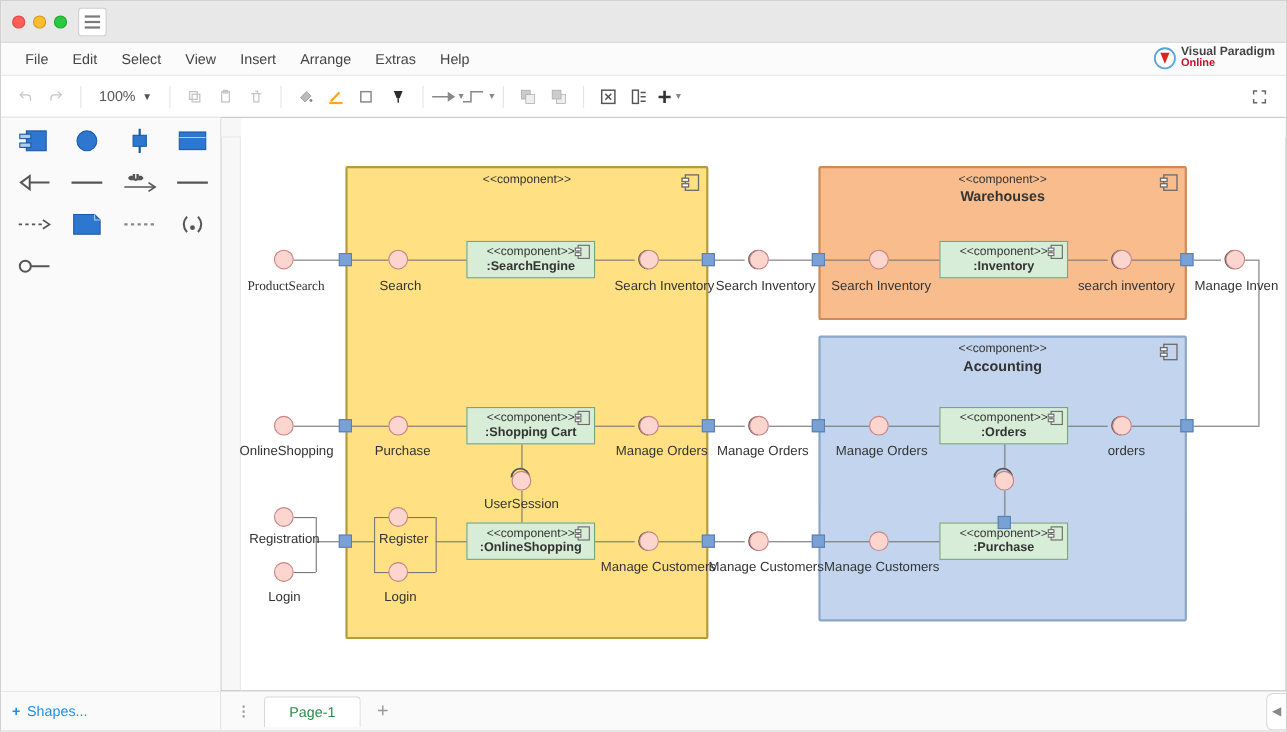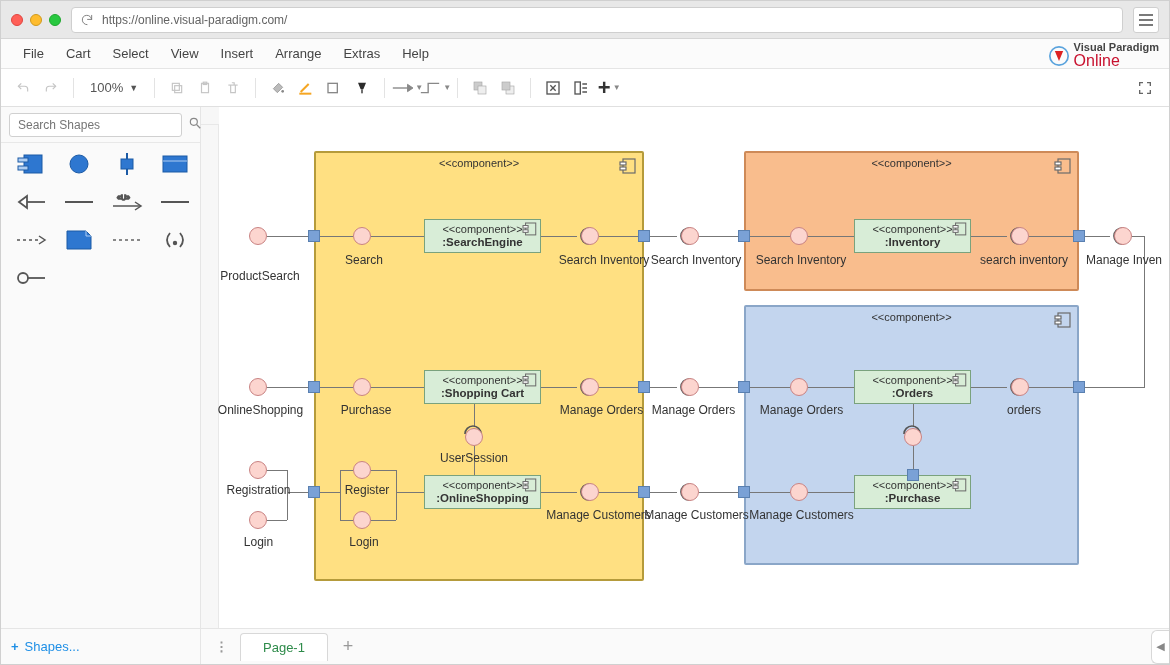--- a/index.html
+++ b/index.html
@@ -16,21 +16,21 @@
   .refresh-svg { stroke:#7a7a7a; fill:none; stroke-width:1.6; }
   .hamburger { width:26px; height:26px; border:1px solid #cfcfcf; border-radius:3px; display:flex; flex-direction:column; justify-content:center; align-items:center; gap:3px; background:#fff;}
   .hamburger span { width:14px; height:2px; background:#7a7a7a; display:block; }
 
   
   .menubar { height:30px; display:flex; align-items:center; border-bottom:1px solid #e5e5e5; background:#fbfbfb; padding:0 12px; gap:2px; position:relative; }
   .menubar .menu { padding:4px 10px; cursor:pointer; color:#444; }
   .brand { position:absolute; right:10px; top:3px; display:flex; align-items:center; gap:5px; font-size:11px; font-weight:bold; color:#444; }
   .brand .vp-icon { width:20px; height:20px; }
   .brand .lines span { display:block; line-height:1; }
-  .brand .online { color:#c8102e; font-weight:normal; font-size:16px; }
+  .brand .online { color:#c8102e; font-weight:bold; font-size:10px; }
 
   
   .toolbar { height:38px; border-bottom:1px solid #e0e0e0; display:flex; align-items:center; padding:0 10px; gap:4px; background:#fff; position:relative;}
   .tbtn { width:24px; height:24px; display:flex; align-items:center; justify-content:center; color:#8e8e8e; cursor:pointer; border-radius:3px; }
   .tbtn.disabled { color:#c5c5c5; }
   .tsep { width:1px; height:20px; background:#e3e3e3; margin:0 6px; }
   .zoom { display:flex; align-items:center; gap:2px; color:#555; padding:0 6px; }
   .toolbar .addbig { font-size:22px; font-weight:bold; color:#333;}
   .fit-icon { position:absolute; right:12px; }
 
@@ -113,37 +113,30 @@
     </g>
   </defs>
 </svg>
 
 <div class="chrome">
   <div class="traffic">
     <span class="dot red"></span>
     <span class="dot yellow"></span>
     <span class="dot green"></span>
   </div>
-  <div class="urlbox">
-    <svg class="refresh-svg" width="14" height="14" viewBox="0 0 24 24">
-        <path d="M20 11A8 8 0 1 0 12 20" stroke-linecap="round"></path>
-        <path d="M20 4 L20 11 L13 11" stroke-linecap="round"></path>
-      </svg>
-    <span>https://online.visual-paradigm.com/</span>
-  </div>
   <div class="hamburger">
     <span></span>
       <span></span>
       <span></span>
   </div>
 </div>
 
 <div class="menubar">
   <div class="menu">File</div>
-  <div class="menu">Cart</div>
+  <div class="menu">Edit</div>
   <div class="menu">Select</div>
   <div class="menu">View</div>
   <div class="menu">Insert</div>
   <div class="menu">Arrange</div>
   <div class="menu">Extras</div>
   <div class="menu">Help</div>
   <div class="brand">
     <svg class="vp-icon" viewBox="0 0 24 24">
       <circle cx="12" cy="12" r="11" fill="none" stroke="#5aa3dd" stroke-width="2"></circle>
       <path d="M7 6 L12 18 L17 6 Z" fill="#d22"></path>
@@ -261,28 +254,20 @@
   <div class="tbtn fit-icon">
       <svg width="16" height="16" viewBox="0 0 24 24" fill="none" stroke="#666" stroke-width="2">
         <path d="M4 9 V4 H9 M15 4 H20 V9 M20 15 V20 H15 M9 20 H4 V15"></path>
       </svg>
     </div>
 </div>
 
 <div class="workspace">
 
   <div class="sidebar">
-    <div class="searchbar">
-      <input type="text" placeholder="Search Shapes" style="">
-      <span class="search-ic"><svg width="14" height="14" viewBox="0 0 24 24" fill="none" stroke="currentColor" stroke-width="2">
-            <circle cx="10" cy="10" r="6"></circle>
-            <line x1="15" y1="15" x2="21" y2="21"></line>
-          </svg></span>
-      <span class="dots">⋮</span>
-    </div>
     <div class="sidegroup">
       <div class="palette">
 
         <div class="pitem">
             <svg width="26" height="20">
               <rect x="6" y="1" width="18" height="18" fill="#2e77d0" stroke="#1b5aa5"></rect>
               <rect x="0" y="4" width="10" height="4" fill="#aecdf2" stroke="#1b5aa5"></rect>
               <rect x="0" y="12" width="10" height="4" fill="#aecdf2" stroke="#1b5aa5"></rect>
             </svg>
           </div>
@@ -376,31 +361,33 @@
           <span class="cicon">
               <svg width="16" height="14">
                 <use href="#comp-icon"></use>
               </svg>
             </span>
         </div>
 
         <div class="container-comp orange" style="left:525px; top:26px; width:335px; height:140px;">
           <div class="chead">
               <div class="ster">&lt;&lt;component&gt;&gt;</div>
+              <div class="nm">Warehouses</div>
             </div>
           <span class="cicon">
               <svg width="16" height="14">
                 <use href="#comp-icon"></use>
               </svg>
             </span>
         </div>
 
         <div class="container-comp blue" style="left:525px; top:180px; width:335px; height:260px;">
           <div class="chead">
               <div class="ster">&lt;&lt;component&gt;&gt;</div>
+              <div class="nm">Accounting</div>
             </div>
           <span class="cicon">
               <svg width="16" height="14">
                 <use href="#comp-icon"></use>
               </svg>
             </span>
         </div>
 
         <div class="inner-comp" style="left:205px; top:94px; width:117px; height:34px;">
           <div class="ster">&lt;&lt;component&gt;&gt;</div>
@@ -496,21 +483,21 @@
         <div class="conn" style="left:810px; top:111px; width:44px;"></div>
         <div class="port" style="left:854px; top:105px;"></div>
         <div class="conn" style="left:866px; top:111px; width:25px;"></div>
         <span class="socket" style="left:887px; top:102px;">
             <svg width="20" height="18">
               <use href="#socket-left"></use>
             </svg>
           </span>
         <div class="ball" style="left:895px; top:102px;"></div>
 
-        <div class="lbl" style="left:-4px; top:144px; width:90px;">ProductSearch</div>
+        <div class="lbl" style="left:-4px; top:128px; width:90px;font-family:Liberation Serif, serif;">ProductSearch</div>
         <div class="lbl" style="left:115px; top:128px; width:60px;">Search</div>
         <div class="lbl" style="left:335px; top:128px; width:100px;">Search Inventory</div>
         <div class="lbl" style="left:427px; top:128px; width:100px;">Search Inventory</div>
         <div class="lbl" style="left:532px; top:128px; width:100px;">Search Inventory</div>
         <div class="lbl" style="left:755px; top:128px; width:100px;">search inventory</div>
         <div class="lbl" style="left:860px; top:128px; width:90px;">Manage Inven</div>
 
         <div class="ball" style="left:30px; top:253px;"></div>
         <div class="conn" style="left:48px; top:262px; width:47px;"></div>
         <div class="port" style="left:89px; top:256px;"></div>

